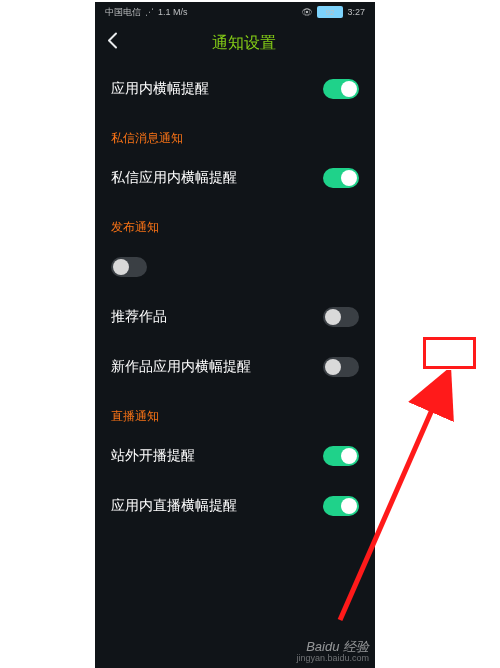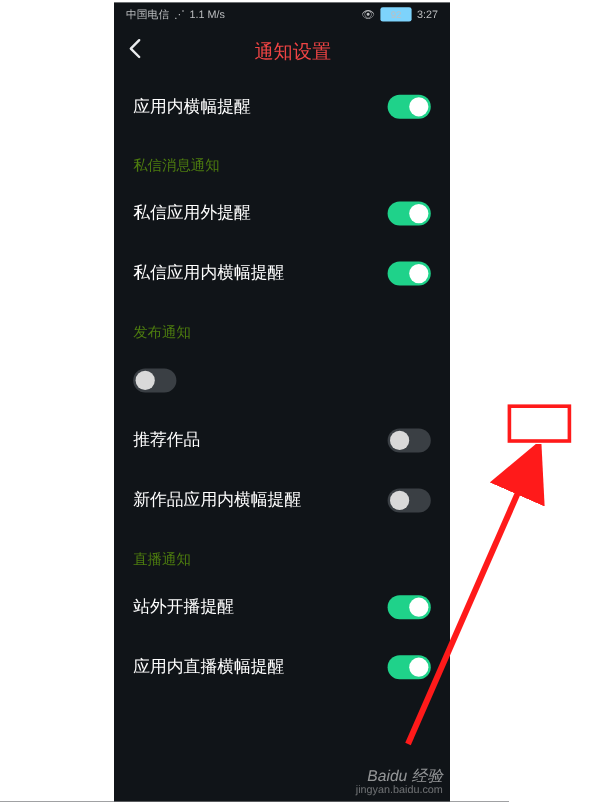--- a/index.html
+++ b/index.html
@@ -52,37 +52,37 @@
       left: 12px;
       top: 50%;
       transform: translateY(-50%);
       color: #e9ebed;
       font-size: 18px;
       cursor: pointer;
     }
     .header-title {
       font-size: 16px;
       font-weight: 500;
-      color: #ef4444;
+      color: #84cc16;
       margin-left: 18px;
     }
     .content {
       padding: 0 16px;
     }
     .setting-row {
       display: flex;
       align-items: center;
       justify-content: space-between;
       height: 50px;
       font-size: 14px;
       color: #ffffff;
     }
     .section-title {
       font-size: 12px;
-      color: #4d7c0f;
+      color: #f97316;
       padding-top: 16px;
       padding-bottom: 6px;
     }
     .toggle {
       width: 36px;
       height: 20px;
       border-radius: 10px;
       position: relative;
       cursor: pointer;
     }
@@ -152,26 +152,20 @@
 
     <div class="setting-row">
       <span>应用内横幅提醒</span>
       <div class="toggle toggle-on">
           <div class="toggle-knob"></div>
         </div>
     </div>
 
     <div class="section-title">私信消息通知</div>
 
-    <div class="setting-row">
-      <span>私信应用外提醒</span>
-      <div class="toggle toggle-on">
-          <div class="toggle-knob"></div>
-        </div>
-    </div>
 
     <div class="setting-row">
       <span>私信应用内横幅提醒</span>
       <div class="toggle toggle-on">
           <div class="toggle-knob"></div>
         </div>
     </div>
 
     <div class="section-title">发布通知</div>
 

